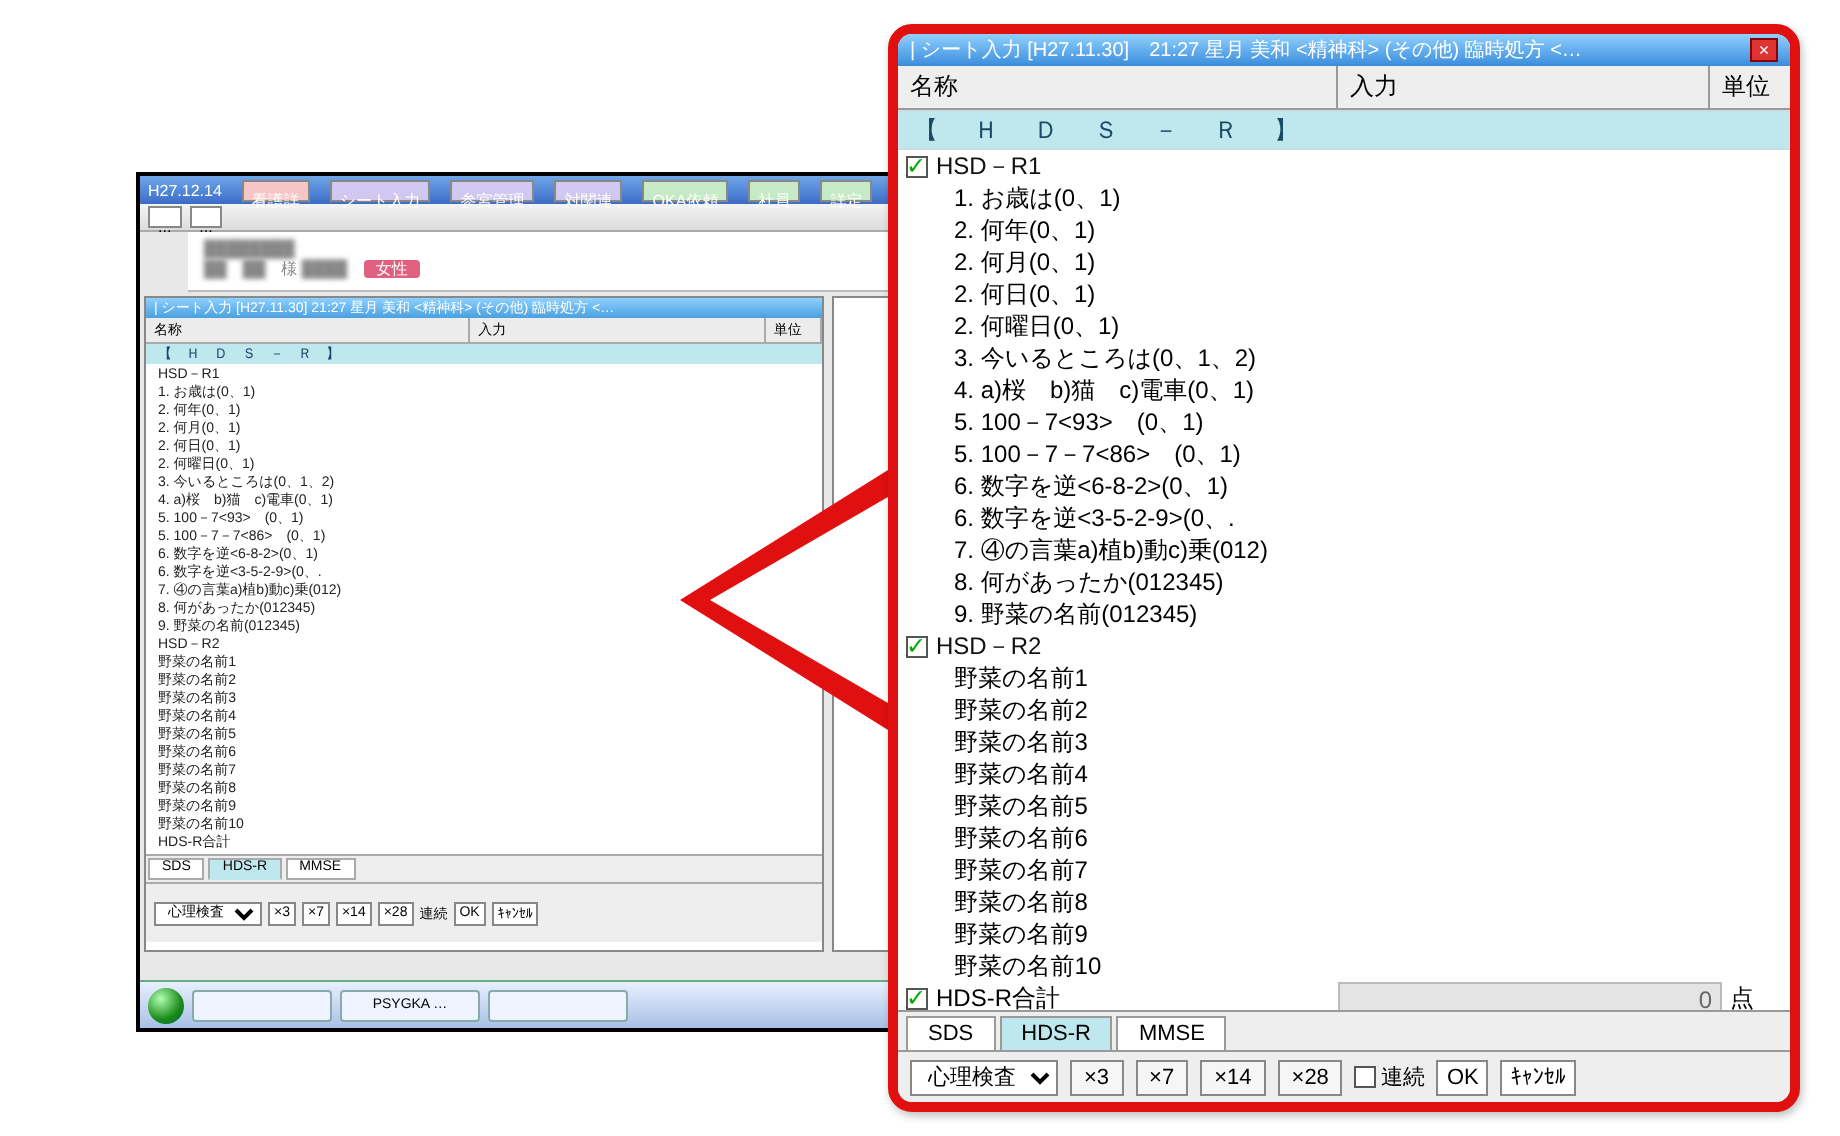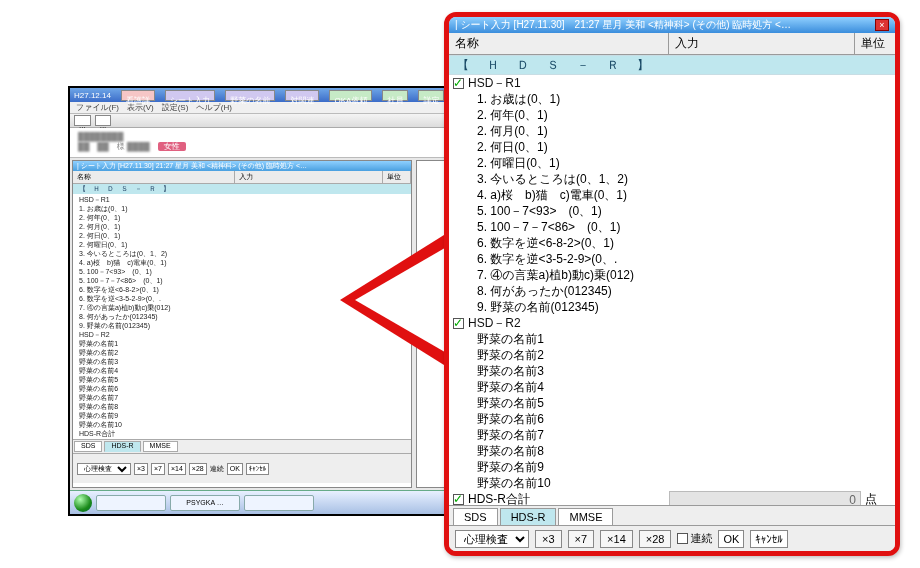--- a/index.html
+++ b/index.html
@@ -38,21 +38,21 @@
   .tag {
     font-size:8px; padding:4px 4px; height:11px; line-height:11px;
     border:1px solid #888; background:#fff;
   }
   .tag.pink{ background:#f6c6c6; }
   .tag.lav { background:#d0c8f0; }
   .tag.grn { background:#c6eac6;text-align:center; }
   .bg-menu { height:12px; background:#f0f0f0; border-bottom:1px solid #bbb; font-size:8px; padding:0 6px; color:#444;}
   .bg-patient {
     height:30px; background:#fff; border-bottom:1px solid #bbb; padding:4px 8px;
-    font-size:8px; color:#888;
+    font-size:8px; color:#888;margin-left:24px;
   }
   .bg-patient .blur { filter: blur(1.2px); display:inline-block; }
   .bg-patient .tag2 { font-size:8px; padding:0 6px; color:#fff; background:#e06080; border-radius:2px; margin-left:6px;}
   .bg-body { display:flex; height: calc(100% - 14px - 14px - 12px - 30px - 24px); }
   .bg-sheet {
     width: 58%;
     background:#fff;
     border:1px solid #888;
     margin:2px;
     display:flex; flex-direction:column;
@@ -184,28 +184,27 @@
   .z-footer .cbx{ width:11px;height:11px; border:1px solid #555; background:#fff; display:inline-block;}
 </style>
 </head>
 <body>
 
 <div class="bg-window">
   <div class="bg-titlebar">
     <span>H27.12.14</span>
     <span class="tag pink">看護詳</span>
     <span class="tag lav">シート入力</span>
-    <span class="tag lav">野菜の名前</span>
+    <span class="tag lav">参宮管理</span>
     <span class="tag lav">対関連</span>
     <span class="tag grn">OKA依頼</span>
     <span class="tag grn">社員</span>
     <span class="tag grn">詳定</span>
     <span class="tag grn">オプション</span>
   </div>
-  <div class="bg-menu">ファイル(F)　表示(V)　設定(S)　ヘルプ(H)　</div>
   <div class="bg-toolbar">
     <span class="tag">...</span>
     <span class="tag">...</span>
   </div>
   <div class="bg-patient">
     <div><span class="blur">████████</span></div>
     <div>
       <span class="blur">██　██</span>　<span>様</span>
       <span class="blur">████</span>
       <span class="tag2">女性</span>

